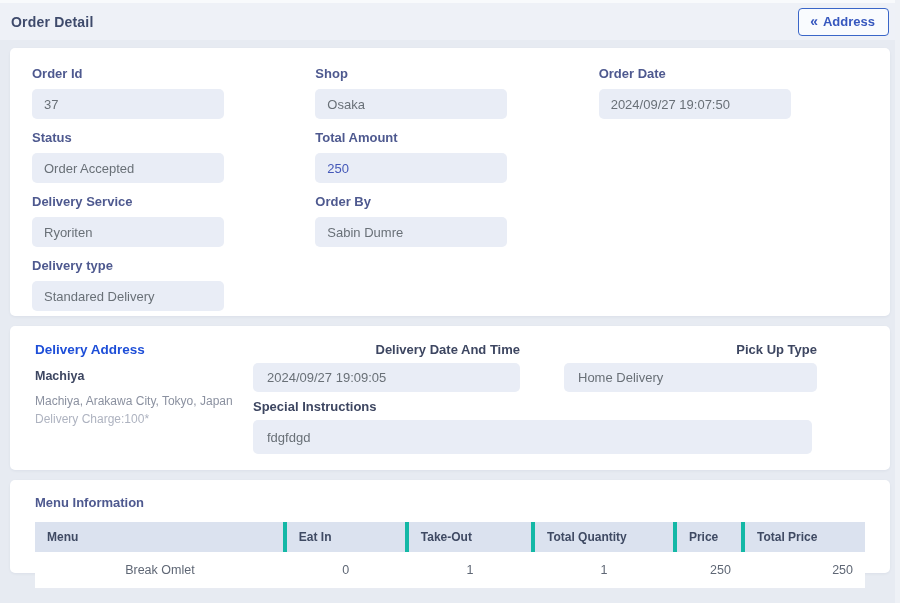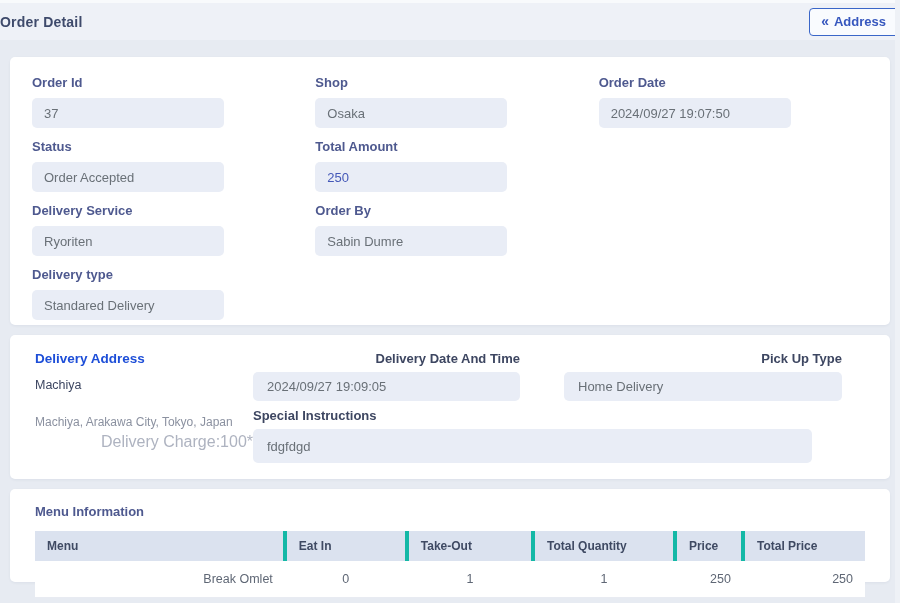--- a/index.html
+++ b/index.html
@@ -9,21 +9,21 @@
     background:#e7ebf2;
     overflow:hidden;
     position:relative;
   }
   
   .topbar {
     height:40px;
     background:#eef1f7;
     border-top:3px solid #f8fafc;
     display:flex; align-items:center; justify-content:space-between;
-    padding:0 0;
+    padding:0 11px;
   }
   .page-title { font-size:14px; font-weight:700; color:#3e4a6b; letter-spacing:.2px; }
   .return-btn {
     background:#f9fbfe;
     border:1px solid #3a66c8;
     color:#3657be;
     font-family:"Liberation Sans", sans-serif;
     font-size:13px; font-weight:700;
     border-radius:4px;
     padding:5px 13px 6px 11px;
@@ -31,21 +31,21 @@
     display:flex; align-items:center; gap:5px;
   }
   .return-btn .chev { font-size:14px; line-height:1; }
   
   .card {
     background:#ffffff;
     border-radius:5px;
     margin:0 10px;
     box-shadow:0 1px 3px rgba(40,50,80,.06);
   }
-  .card1 { margin-top:17px; padding:18px 22px 20px 22px; height:268px; }
+  .card1 { margin-top:8px; padding:18px 22px 20px 22px; height:268px; }
   .card2 { margin-top:10px; padding:16px 15px 24px 15px; height:144px; }
   .card3 { margin-top:10px; padding:15px 25px 18px 25px; height:93px; }
   
   .order-grid {
     display:grid;
     grid-template-columns:repeat(3, 1fr);
     column-gap:14px;
     row-gap:11px;
   }
   .fgroup label {
@@ -62,61 +62,61 @@
     display:flex; align-items:center;
     padding:5px 12px;
     white-space:nowrap; overflow:hidden;
   }
   .fvalue.accent { color:#4458b8; }
   .gcol1 { grid-column:1; }
   
   .delivery-flex { display:flex; }
   .addr-col { width:228px; padding-left:10px; }
   .addr-heading { font-size:13.5px; font-weight:700; color:#1d4ed8; margin-bottom:12px; }
-  .addr-name { font-size:12.5px; font-weight:400; color:#3d4661; margin-bottom:23px; }
+  .addr-name { font-size:12.5px; font-weight:700; color:#3d4661; margin-bottom:11px; }
   .addr-full { font-size:12px; color:#8b91a0; margin-bottom:4px; }
-  .addr-charge { font-size:16px; color:#aeb3c0;text-align:right; }
+  .addr-charge { font-size:12px; color:#aeb3c0; }
   .dright { flex:1; }
   .drow { display:flex; gap:44px;text-align:right; }
   .dgroup label {
     display:block;
     font-size:13px; font-weight:700;
     color:#3d4661;
     margin-bottom:6px;
   }
   .dvalue {
     height:29px;
     background:#e9edf6;
     border-radius:5px;
     font-size:13px; color:#697077;
     display:flex; align-items:center;
     padding:0 14px;
   }
   .dvalue.date { width:267px; }
-  .dvalue.pickup { width:278px; }
+  .dvalue.pickup { width:253px; }
   .dgroup.special { margin-top:7px; }
   .dvalue.special { width:559px; height:34px; }
   
   .menu-heading { font-size:13px; font-weight:600; color:#4e598f; margin-bottom:12px; padding-left:0; }
   table.menu { width:100%; border-collapse:collapse; table-layout:fixed; }
   table.menu th {
     background:#dbe2ef;
     font-size:12px; font-weight:700; color:#3f4a63;
     text-align:left;
     padding:8px 12px;
     border-left:4px solid #14b8a6;
   }
   table.menu th:first-child { border-left:none; }
   table.menu td {
     font-size:12.5px; color:#5f6775;
     padding:11px 12px;
     background:#ffffff;
     border-bottom:1px solid #e8ebf2;
   }
-  td.al { text-align:right; }
+  td.al { text-align:center; }
   td.ac { text-align:center; }
   td.ar { text-align:right; }
   
   .scroll-gutter {
     position:absolute; top:0; right:0;
     width:5px; height:603px;
     background:#eef1f6;
   }
 </style>
 </head>

